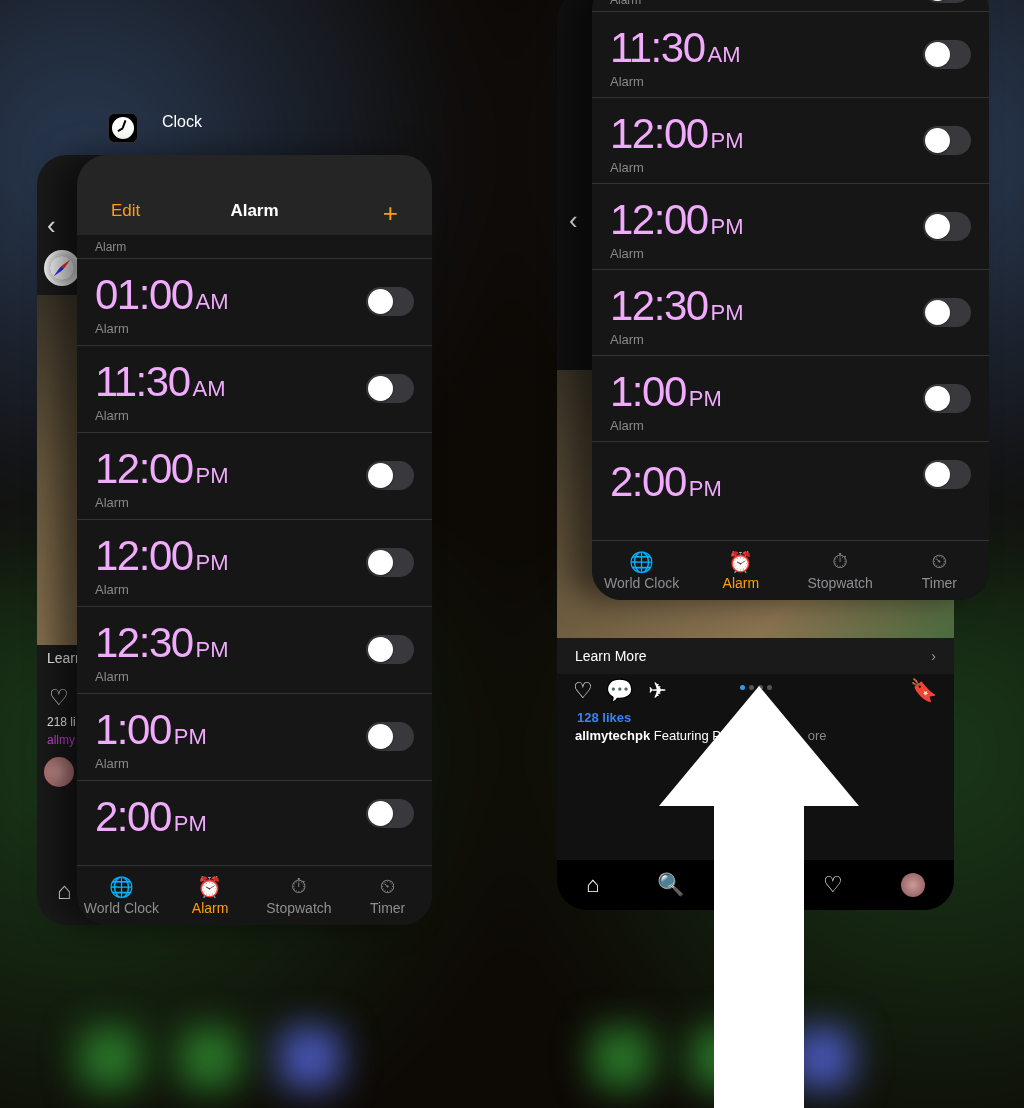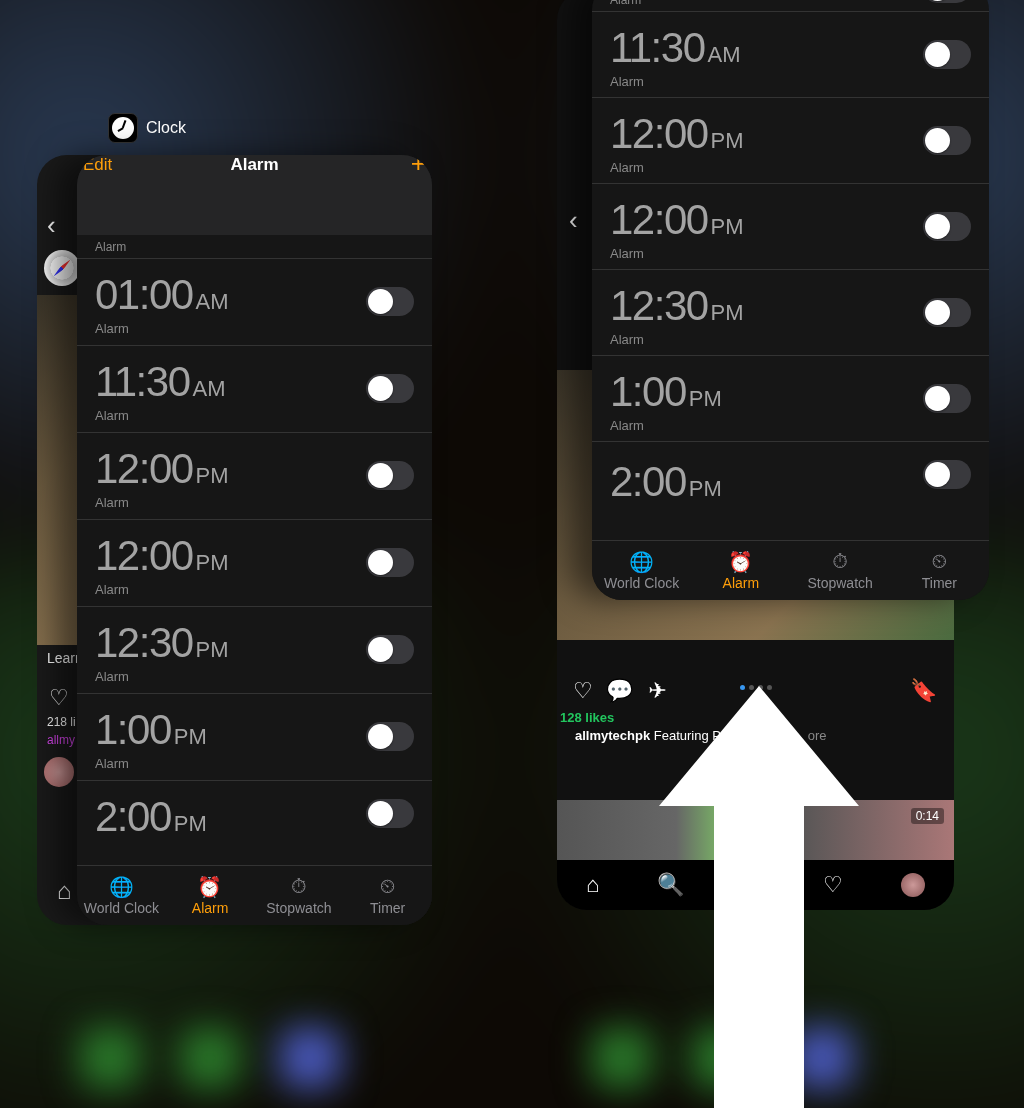--- a/index.html
+++ b/index.html
@@ -5,21 +5,21 @@
   *{box-sizing:border-box;margin:0;padding:0;font-family:-apple-system,Helvetica,Arial,sans-serif}
   body{width:1024px;height:1108px;overflow:hidden;position:relative;background:#1a1410}
   
   .wallpaper{position:absolute;inset:0;filter:blur(40px);transform:scale(1.2)}
   .wp-row{display:flex;height:50%}
   .wp-cell{flex:1}
   .layout{position:absolute;inset:0;display:flex}
   .half{flex:1;position:relative}
 
   
-  .app-label{position:absolute;left:108px;top:113px;display:flex;align-items:center;gap:8px}
+  .app-label{position:absolute;left:108px;top:113px;display:flex;gap:24px}
   .clock-app-icon{width:30px;height:30px;background:#000;border-radius:7px;display:flex;align-items:center;justify-content:center;font-size:20px;position:relative;border:1px solid #333}
   .clock-app-icon .face{width:22px;height:22px;background:#fff;border-radius:50%;position:relative}
   .clock-app-icon .face::before,.clock-app-icon .face::after{content:"";position:absolute;background:#000;left:50%;top:50%;transform-origin:top}
   .clock-app-icon .face::before{width:1.5px;height:8px;transform:translateX(-50%) rotate(200deg)}
   .clock-app-icon .face::after{width:1.5px;height:6px;transform:translateX(-50%) rotate(60deg)}
   .app-label span{color:#fff;font-size:16px}
 
   .card-stack-left{position:absolute;left:37px;top:155px;width:395px;height:770px}
   .behind-card-left{position:absolute;inset:0;border-radius:30px;overflow:hidden;background:#1a1a1a}
   .behind-card-left .back-chevron{position:absolute;left:10px;top:55px;color:#fff;font-size:26px}
@@ -27,32 +27,32 @@
   .behind-card-left .safari-icon::before{content:"";position:absolute;width:4px;height:24px;background:linear-gradient(#f33 0 50%,#33f 50% 100%);clip-path:polygon(50% 0,100% 50%,50% 100%,0 50%);transform:rotate(45deg)}
   .behind-card-left .photo{position:absolute;left:0;top:140px;width:44px;height:350px;background:linear-gradient(135deg,#3a3428,#6b5a3f,#8a7350)}
   .behind-card-left .learn{position:absolute;left:10px;top:495px;color:#fff;font-size:14px}
   .behind-card-left .heart{position:absolute;left:12px;top:530px;font-size:22px;color:#fff}
   .behind-card-left .likes{position:absolute;left:10px;top:560px;color:#fff;font-size:12px}
   .behind-card-left .cap{position:absolute;left:10px;top:578px;color:#d946ef;font-size:12px}
   .behind-card-left .avatar{position:absolute;left:7px;top:602px;width:30px;height:30px;border-radius:50%;background:radial-gradient(circle,#c99 0,#a66 100%)}
   .behind-card-left .home{position:absolute;left:20px;bottom:20px;font-size:24px;color:#fff}
 
   .front-card-left{position:absolute;left:40px;top:0;right:0;bottom:0;border-radius:30px;overflow:hidden;background:#161616;box-shadow:-20px 0 30px rgba(0,0,0,0.5)}
-  .alarm-header{height:80px;background:rgba(44,44,46,0.7);display:flex;padding:0 6px 14px;position:relative}
+  .alarm-header{height:80px;background:rgba(44,44,46,0.7);display:flex;align-items:flex-end;padding:0 34px 14px;position:relative}
   .alarm-header .edit{color:#ff9f0a;font-size:17px}
   .alarm-header .title{position:absolute;left:0;right:0;text-align:center;color:#fff;font-size:17px;font-weight:600;pointer-events:none}
   .alarm-header .plus{margin-left:auto;color:#ff9f0a;font-size:26px;line-height:16px;font-weight:300}
   .partial-alarm{height:24px;position:relative;padding-left:18px;border-bottom:0.5px solid #333;overflow:hidden}
   .partial-time{color:#888;font-size:42px;font-weight:300;position:absolute;bottom:14px;left:18px;letter-spacing:-1px}
   .partial-time .ampm{font-size:20px;margin-left:2px}
   .partial-alarm .sub{position:absolute;left:18px;bottom:4px;color:#888;font-size:12px}
   .partial-alarm .toggle{position:absolute;right:18px;bottom:8px}
   .alarm-list{}
   .alarm-row{height:87px;padding:12px 18px 0;border-bottom:0.5px solid #333;position:relative}
-  .alarm-time{color:#a3a3a3;font-size:42px;font-weight:300;letter-spacing:-1.5px;display:flex;align-items:baseline}
+  .alarm-time{color:#f0abfc;font-size:42px;font-weight:300;letter-spacing:-1.5px;display:flex;align-items:baseline}
   .alarm-time .ampm{font-size:22px;margin-left:3px;letter-spacing:0}
   .alarm-row .sub{color:#888;font-size:13px;margin-top:2px}
   .toggle{width:48px;height:29px;border-radius:15px;background:#39393d;position:absolute;right:18px;top:28px}
   .toggle .knob{width:25px;height:25px;border-radius:50%;background:#fff;position:absolute;top:2px;left:2px;box-shadow:0 1px 2px rgba(0,0,0,0.4)}
   .noborder{border-bottom:none}
 
   .tab-bar{position:absolute;bottom:0;left:0;right:0;height:60px;background:rgba(22,22,22,0.95);display:flex;border-top:0.5px solid #333}
   .tab{flex:1;display:flex;flex-direction:column;align-items:center;justify-content:center;gap:3px;color:#8e8e93}
   .tab.active{color:#ff9f0a}
   .tab .ico{font-size:20px;height:22px}
@@ -63,21 +63,21 @@
   .behind-card-right{position:absolute;left:0;top:0;width:100%;height:100%;border-radius:30px;overflow:hidden;background:#111}
   .behind-card-right .back-chevron{position:absolute;left:12px;top:215px;color:#fff;font-size:26px}
   .behind-card-right .photo2{position:absolute;left:0;top:380px;width:100%;height:270px;background:linear-gradient(135deg,#3a3428,#6b5a3f,#8a7350 70%,#4a6b3f)}
   .behind-card-right .learn-row{position:absolute;left:0;top:648px;right:0;height:36px;background:#1a1a1a;display:flex;align-items:center;padding:0 18px;color:#fff;font-size:14px}
   .behind-card-right .learn-row .chev{margin-left:auto;color:#999}
   .behind-card-right .actions{position:absolute;left:0;top:688px;right:0;display:flex;align-items:center;padding:0 16px;gap:14px;color:#fff;font-size:22px}
   .behind-card-right .actions .bk{margin-left:auto}
   .behind-card-right .dots{position:absolute;left:0;right:0;top:695px;display:flex;justify-content:center;gap:4px}
   .behind-card-right .dots span{width:5px;height:5px;border-radius:50%;background:#555}
   .behind-card-right .dots span.on{background:#3897f0}
-  .behind-card-right .likes2{position:absolute;left:3px;top:720px;color:#22c55e;font-size:13px;font-weight:600}
+  .behind-card-right .likes2{position:absolute;left:20px;top:720px;color:#3b82f6;font-size:13px;font-weight:600}
   .behind-card-right .caption2{position:absolute;left:18px;top:738px;color:#fff;font-size:13px}
   .behind-card-right .caption2 .u{font-weight:600}
   .behind-card-right .caption2 .more{color:#888}
   .behind-card-right .user-row{position:absolute;left:0;top:765px;right:0;height:40px;display:flex;align-items:center;padding:0 18px;gap:10px}
   .behind-card-right .user-row .av{width:28px;height:28px;border-radius:50%;background:radial-gradient(circle,#c99 0,#a66 100%)}
   .behind-card-right .user-row .un{color:#fff;font-size:13px;font-weight:600}
   .behind-card-right .user-row .fl{color:#3897f0;font-size:13px}
   .behind-card-right .user-row .dot3{margin-left:auto;color:#fff;letter-spacing:2px}
   .behind-card-right .reel{position:absolute;left:0;top:810px;right:0;height:60px;background:linear-gradient(90deg,#555 0,#666 30%,#7a6 40%,#555 60%,#a77 100%)}
   .behind-card-right .reel .dur{position:absolute;right:10px;top:8px;color:#fff;font-size:12px;background:rgba(0,0,0,0.4);padding:1px 5px;border-radius:3px}
@@ -257,38 +257,39 @@
       </div>
     </div>
   </div>
 
   <div class="half">
     <div class="card-stack-right">
 
       <div class="behind-card-right">
         <div class="back-chevron">‹</div>
         <div class="photo2"></div>
+        <div class="learn-row">
+          <span>Learn More</span>
+          <span class="chev">›</span>
+        </div>
         <div class="actions">
           <span>♡</span>
           <span>💬</span>
           <span>✈</span>
           <span class="bk">🔖</span>
         </div>
         <div class="dots">
             <span class="on"></span>
             <span></span>
             <span></span>
             <span></span>
           </div>
         <div class="likes2">128 likes</div>
         <div class="caption2">
           <span class="u">allmytechpk</span><span> Featuring Phone</span>&nbsp;&nbsp;&nbsp;&nbsp;&nbsp;&nbsp;&nbsp;&nbsp;&nbsp;&nbsp;&nbsp;&nbsp;&nbsp;&nbsp;&nbsp;&nbsp;<span class="more">ore</span>
-        </div>
-        <div class="reel">
-          <span class="dur">0:14</span>
         </div>
         <div class="nav">
           <span>⌂</span>
           <span>🔍</span>
           <span class="add">+</span>
           <span>♡</span>
           <span class="pav"></span>
         </div>
       </div>
 

